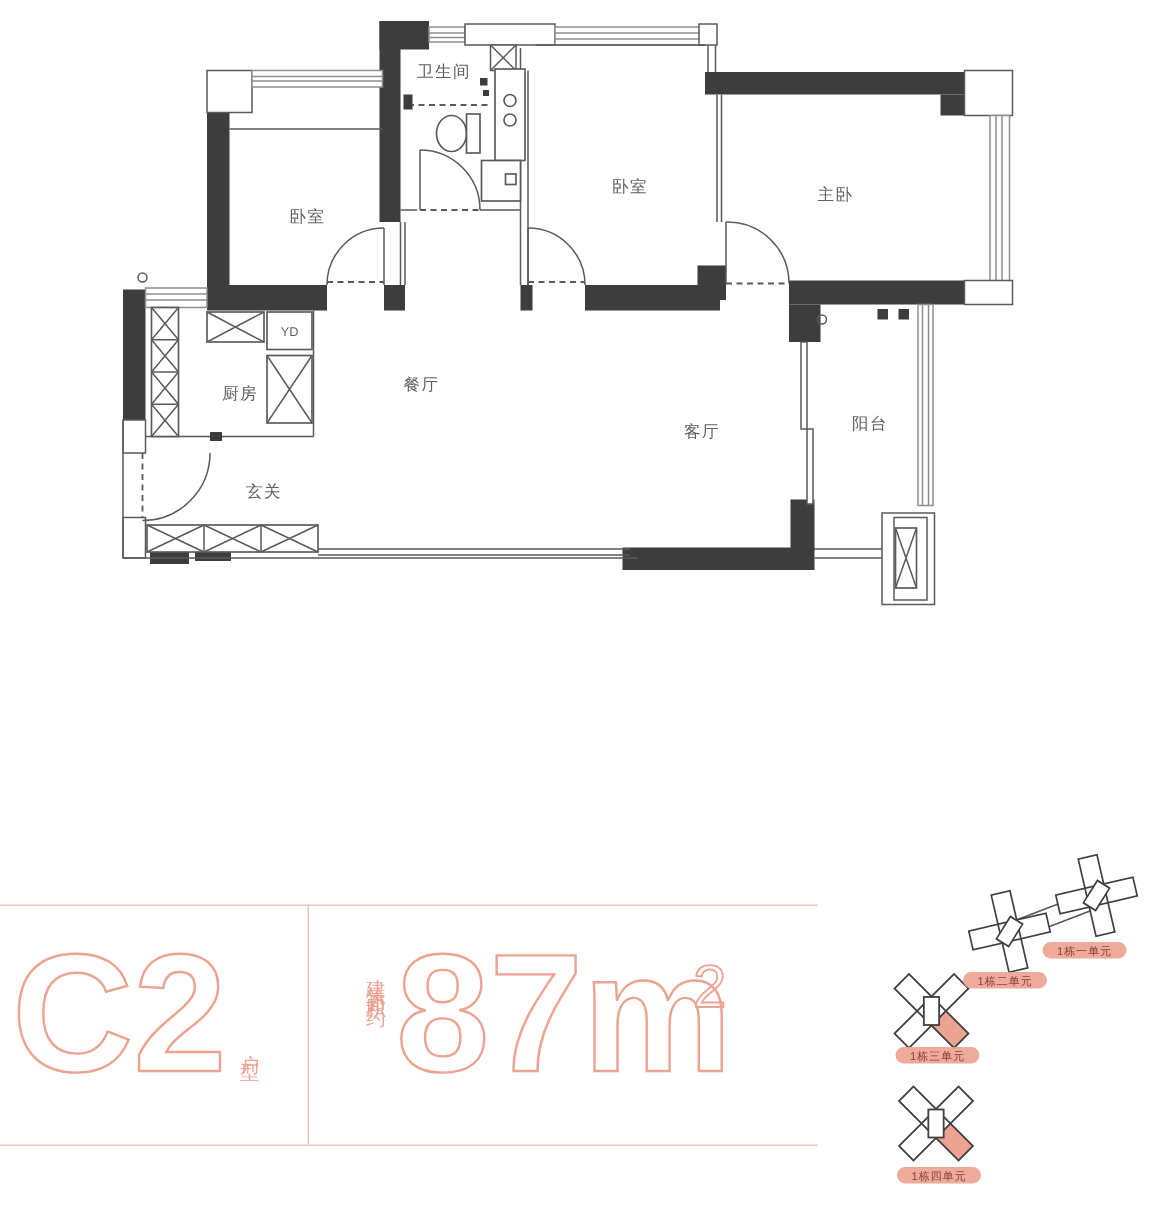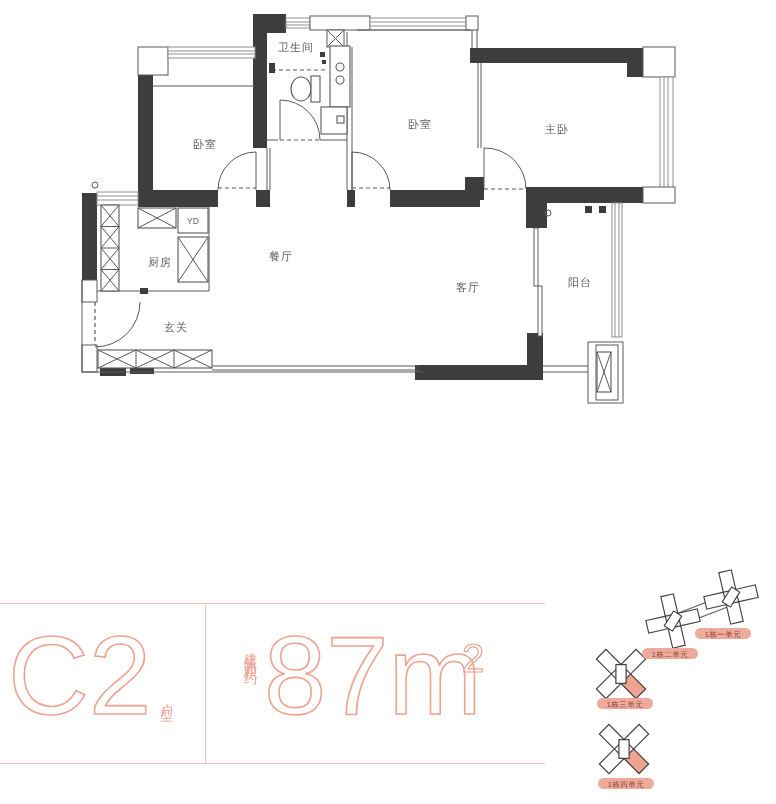--- a/index.html
+++ b/index.html
@@ -13,21 +13,21 @@
   .win{stroke:#8f8f8f;stroke-width:1;fill:none;}
   .win-f{stroke:#8f8f8f;stroke-width:1;fill:#ffffff;}
   .dash{stroke:#5a5a5a;stroke-width:1.2;fill:none;stroke-dasharray:4 3;}
   .fix{stroke:#5a5a5a;stroke-width:1.1;fill:#ffffff;}
   .blk{fill:#3d3d3d;}
   .room-label{fill:#5f5f5f;font-size:11px;letter-spacing:1px;text-anchor:middle;
     font-family:"Liberation Sans",sans-serif;}
   .yd-label{fill:#5f5f5f;font-size:8.5px;text-anchor:middle;font-family:"Liberation Sans",sans-serif;}
   
   .hairline{position:absolute;background:var(--hairline,#e9c6bc);}
-  .big-num{position:absolute;font-size:112px;line-height:1;font-weight:400;
+  .big-num{position:absolute;font-size:112px;line-height:1;font-weight:700;
     color:var(--accent,#eda392);letter-spacing:0;}
   @supports (-webkit-text-stroke: 1px #000){
     .big-num{color:transparent;-webkit-text-stroke:1.6px var(--accent,#eda392);}
   }
   .sup-num{position:absolute;font-size:40px;line-height:1;color:var(--accent,#eda392);}
   @supports (-webkit-text-stroke: 1px #000){
     .sup-num{color:transparent;-webkit-text-stroke:1.2px var(--accent,#eda392);}
   }
   .vtext{position:absolute;writing-mode:vertical-rl;text-orientation:upright;
     color:var(--accent,#eda392);font-size:13px;letter-spacing:5px;line-height:1;}

